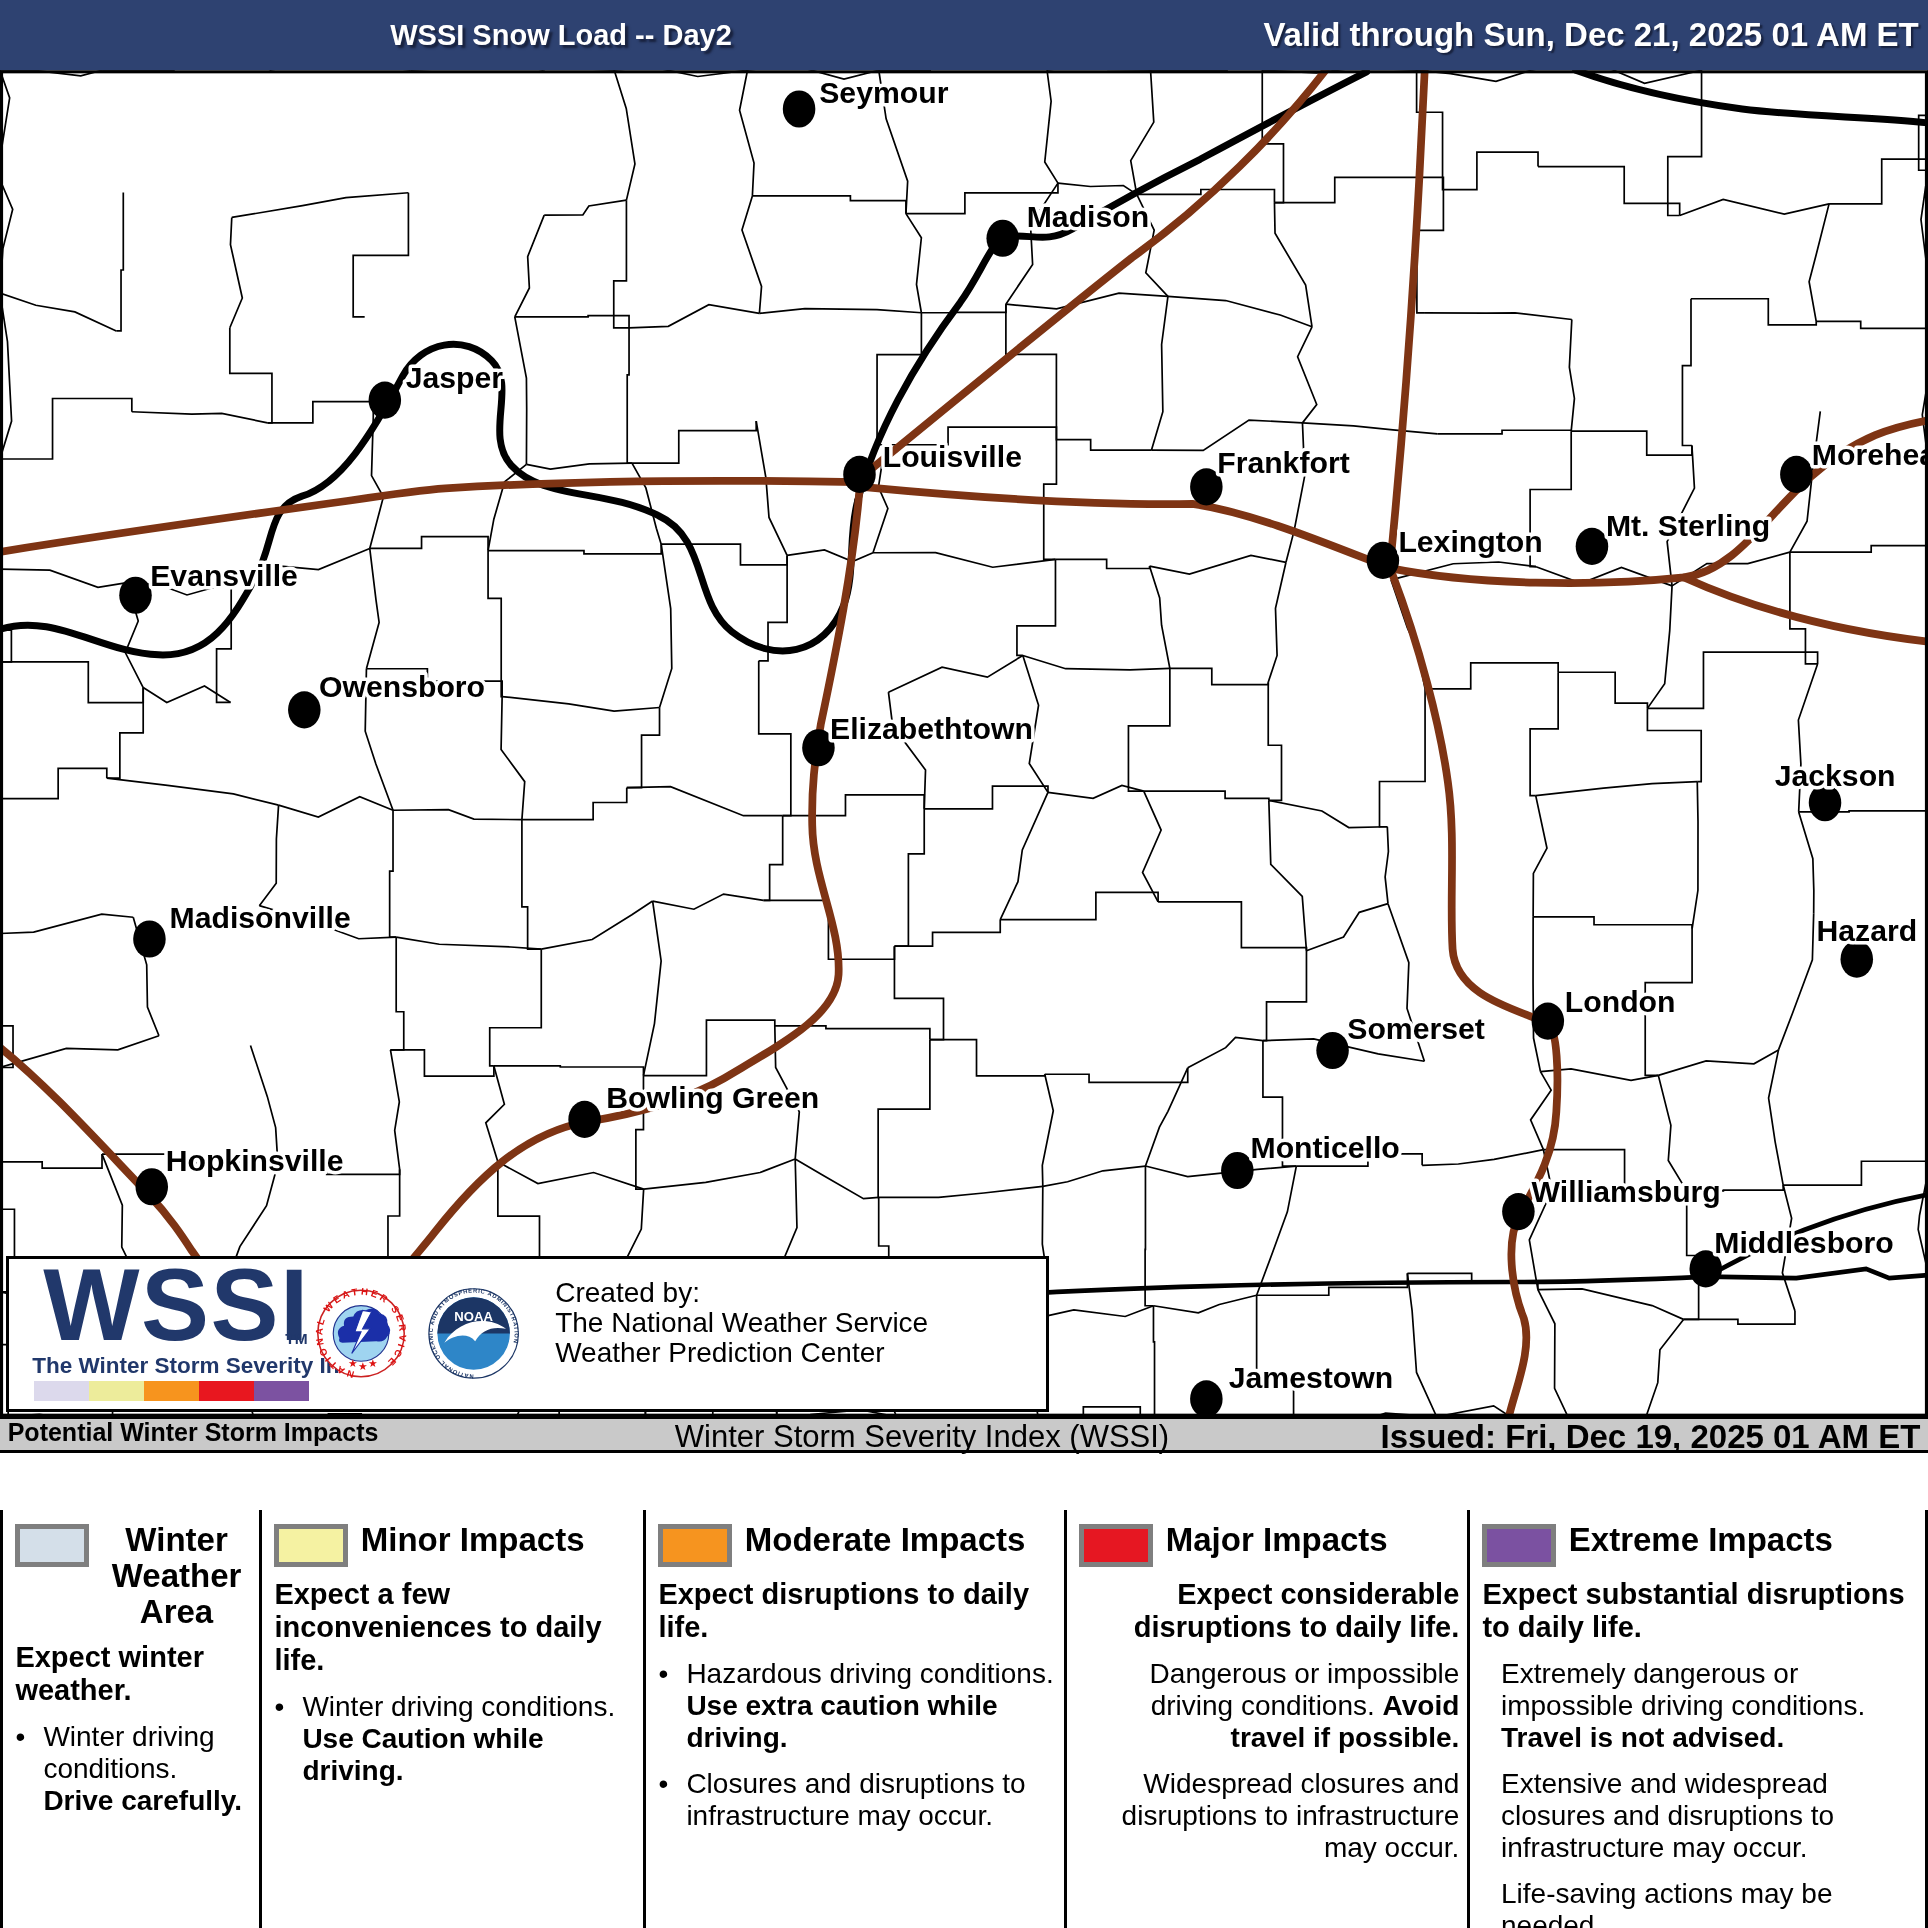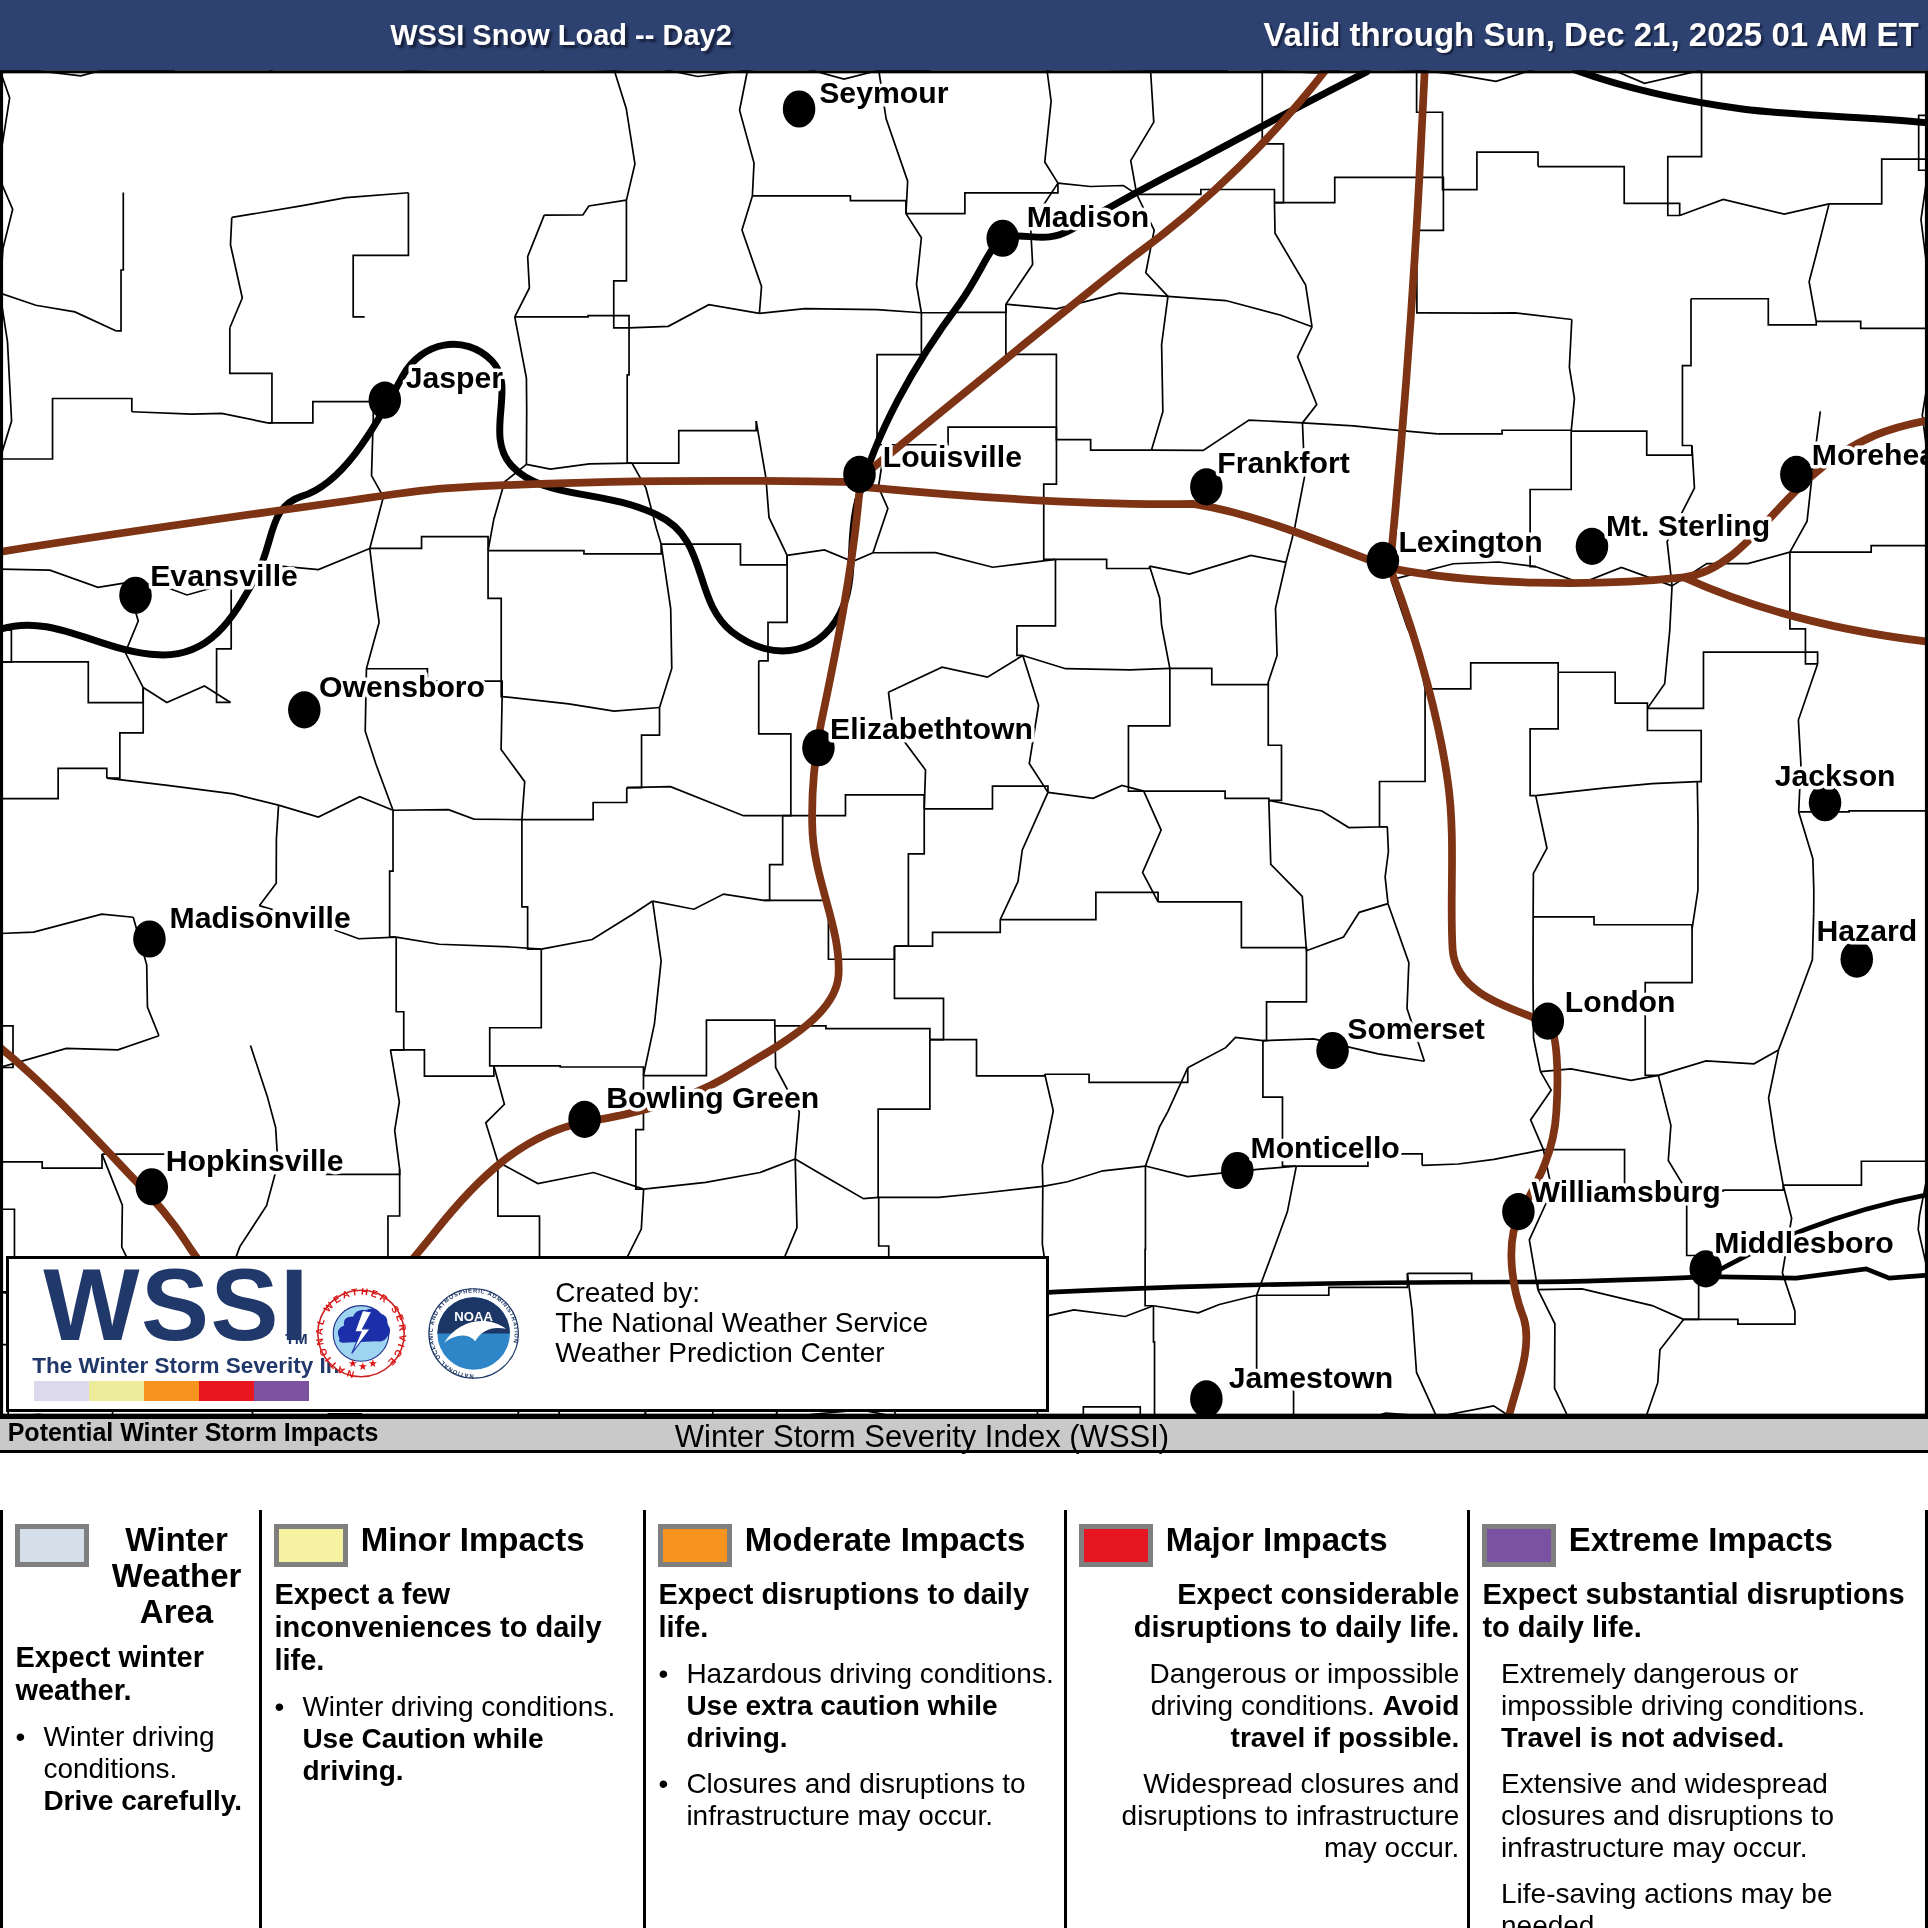--- a/index.html
+++ b/index.html
@@ -566,20 +566,21 @@
   <div class="createdby">
     <div>Created by:</div>
     <div>The National Weather Service</div>
     <div>Weather Prediction Center</div>
   </div>
 </div>
 
 <div id="impactbar">
   <span class="ib-left">Potential Winter Storm Impacts</span>
   <span class="ib-center">Winter Storm Severity Index (WSSI)</span>
+  <span class="ib-right">Issued: Fri, Dec 19, 2025 01 AM ET</span>
 </div>
 
 <div id="legend">
     <div class="legend-col" style="left: 0px; width: 256px;">
       <div class="lg-title-row">
         <div class="lg-swatch" style="background: rgb(212, 223, 233);"></div>
         <div class="lg-title center">Winter Weather Area</div>
       </div>
       <div class="lg-intro">Expect winter weather.</div>
       <div class="lg-item">

